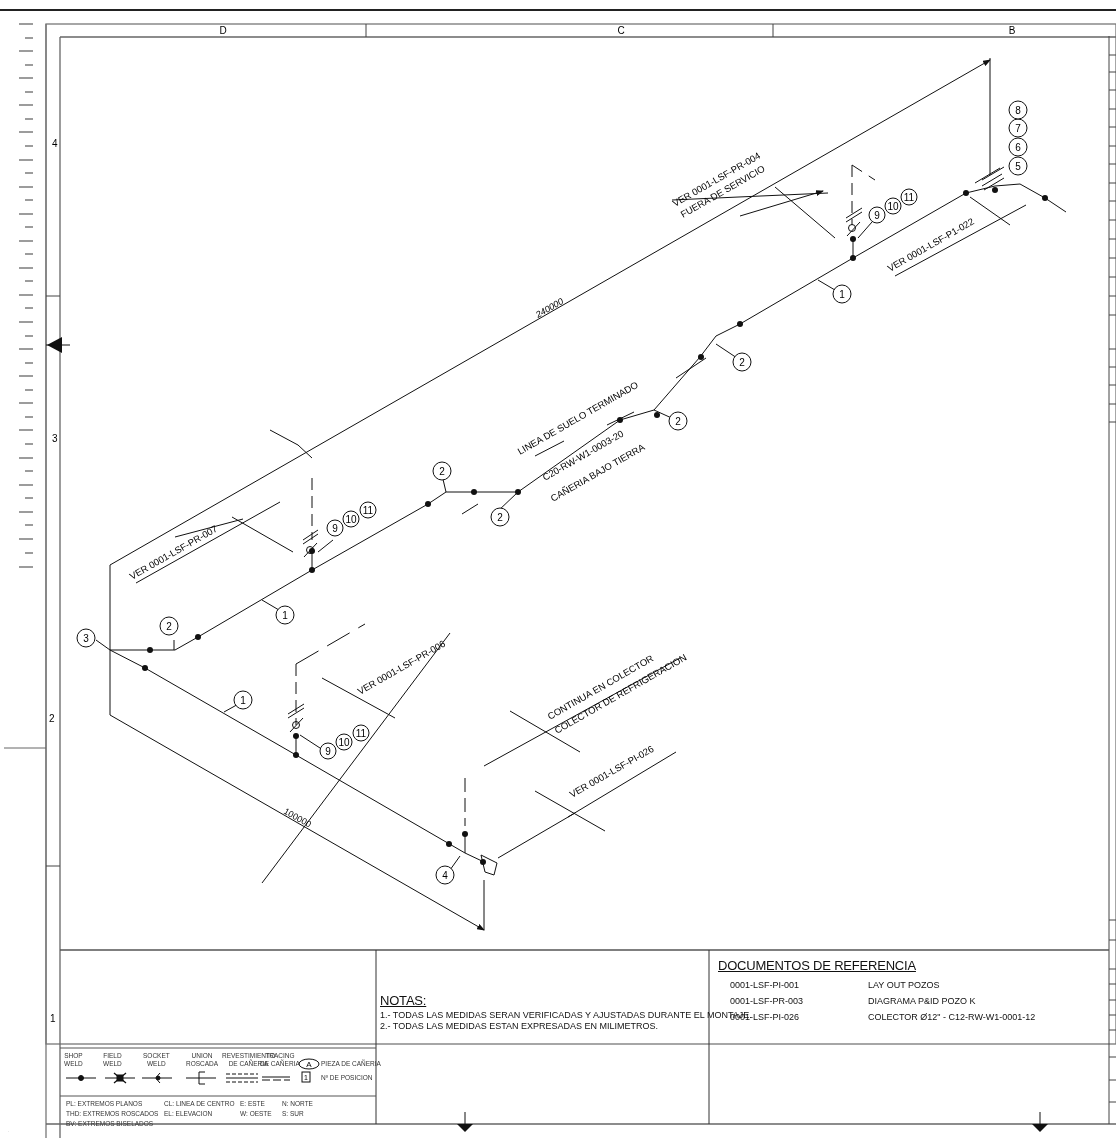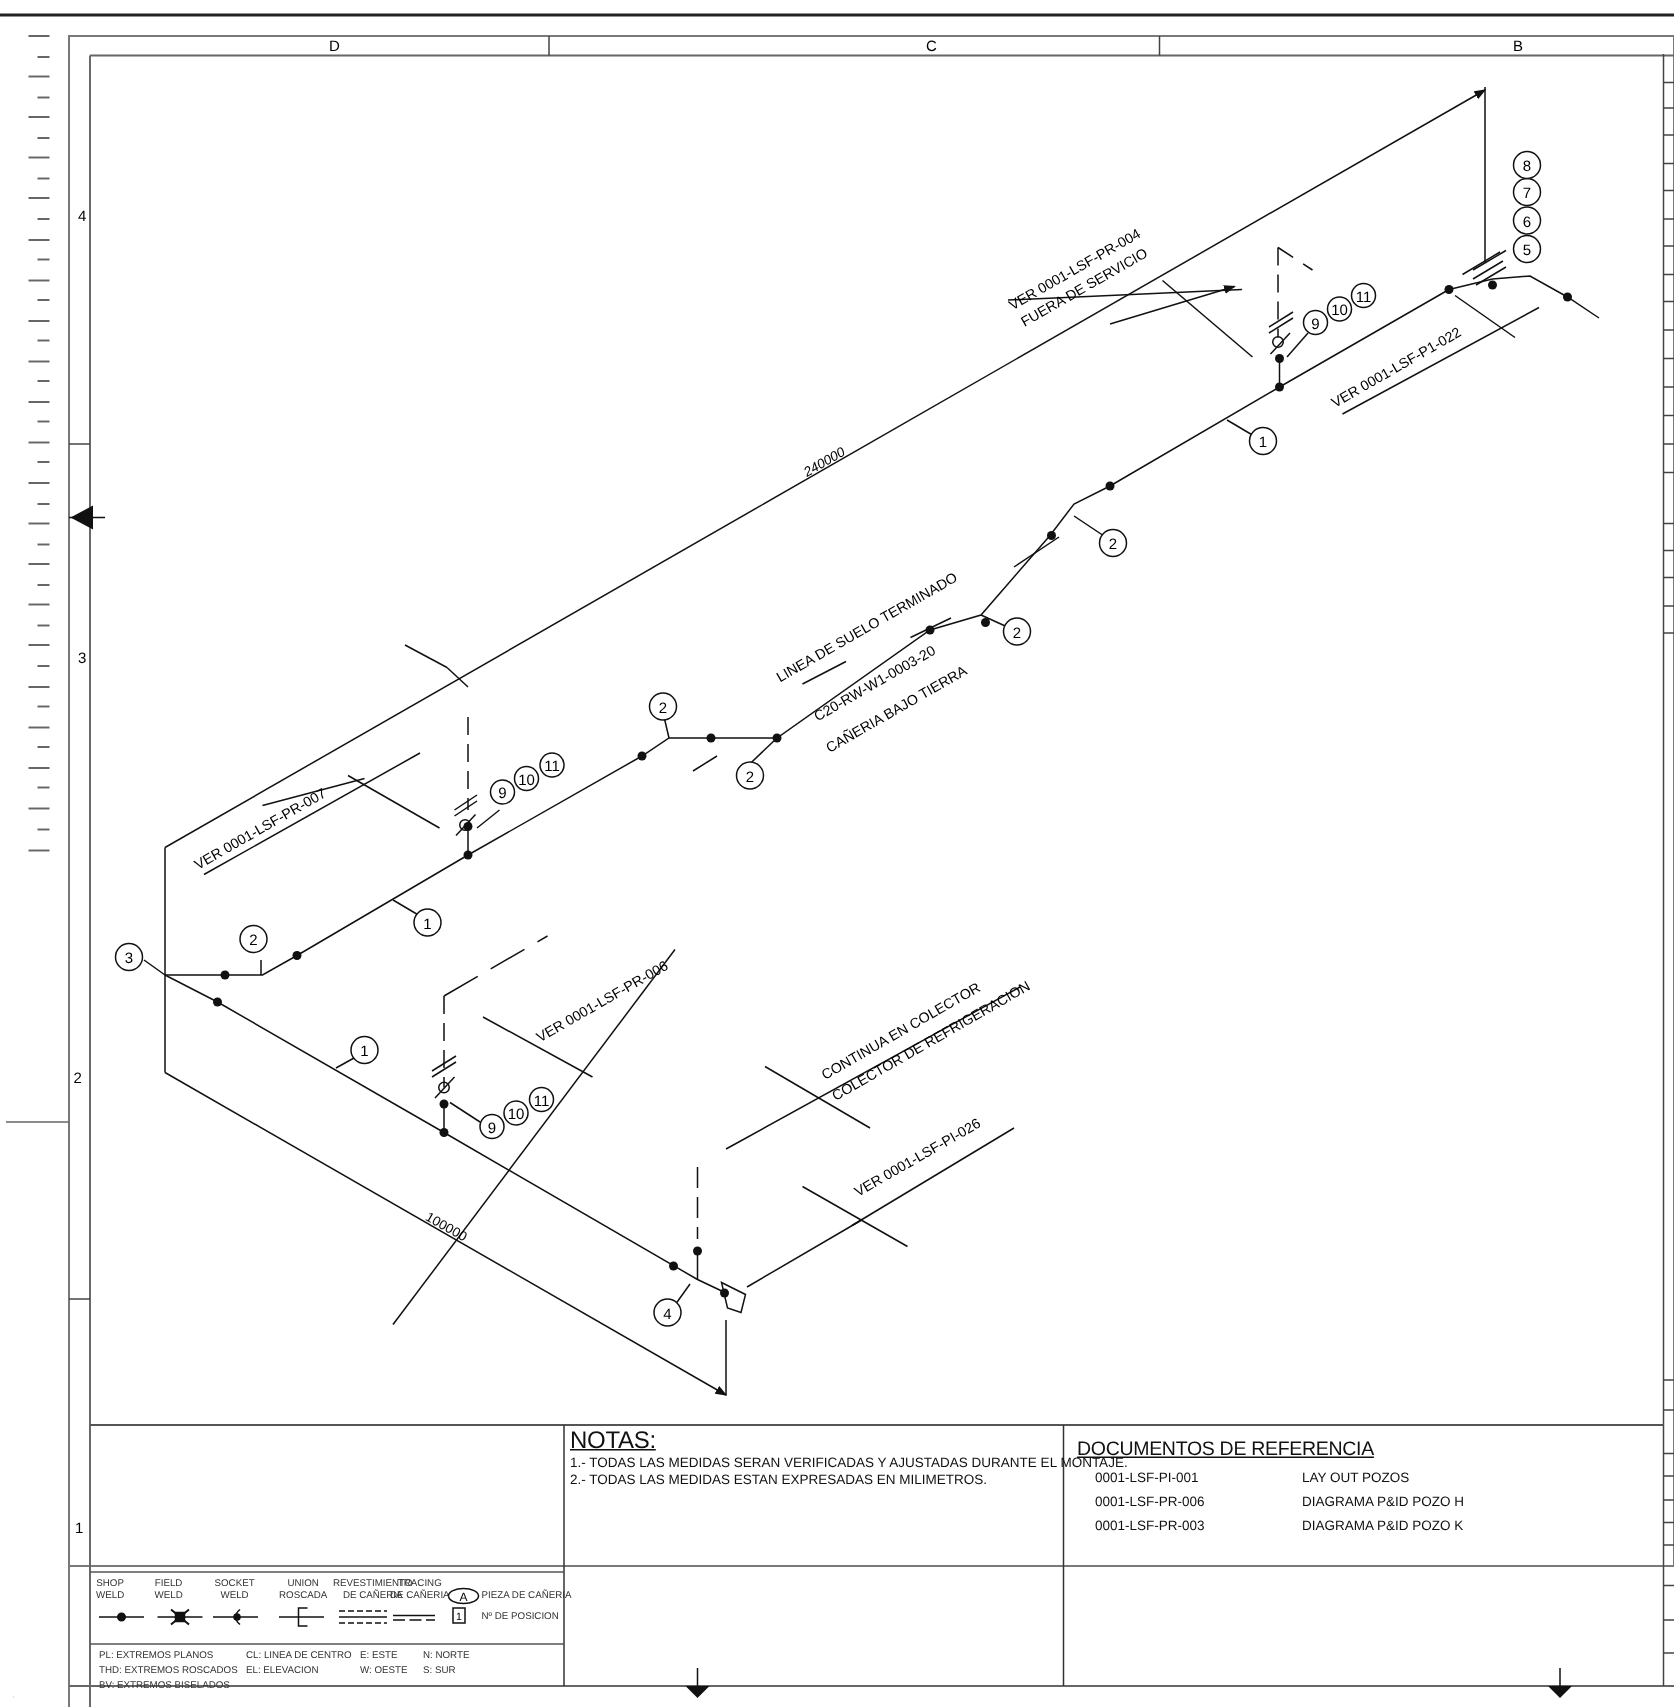--- a/index.html
+++ b/index.html
@@ -1,20 +1,20 @@
 <!DOCTYPE html>
 <html><head>
 <meta charset="utf-8">
 <style>
   html, body { margin: 0; padding: 0; background: #ffffff; }
   body { width: 1116px; height: 1138px; position: relative; overflow: hidden; font-family: "Liberation Sans", sans-serif; color: #111; }
   #sheet { position: absolute; left: 0; top: 0; width: 1116px; height: 1138px; }
   svg text { font-family: "Liberation Sans Narrow", "Liberation Sans", sans-serif; }
   .notes { position: absolute; left: 380px; top: 955px; width: 325px; font-size: 9px; line-height: 11px; }
-  .notes-title { font-size: 16px; text-decoration: underline; margin-bottom: 4px; letter-spacing: -0.2px; }
+  .notes-title { font-size: 13px; text-decoration: underline; margin-bottom: 4px; letter-spacing: -0.2px; margin-top: 40px; }
   .refs { position: absolute; left: 718px; top: 958px; width: 390px; font-size: 9px; }
   .refs-title { font-size: 13px; text-decoration: underline; margin-bottom: 4px; letter-spacing: -0.2px; }
   .ref-row { display: flex; height: 16px; align-items: center; }
   .ref-code { width: 138px; margin-left: 12px; }
   .note-line { white-space: nowrap; }
   .abbr { position: absolute; left: 66px; font-size: 6.5px; color: #333; white-space: nowrap; }
   .legend-lbl { position: absolute; font-size: 6.5px; color: #333; text-align: center; line-height: 8px; white-space: nowrap; }
 </style>
 </head>
 <body>
@@ -435,21 +435,21 @@
 </div>
 
 
 <div class="refs">
   <div class="refs-title">DOCUMENTOS DE REFERENCIA</div>
   <div class="ref-row">
         <span class="ref-code">0001-LSF-PI-001</span>
         <span>LAY OUT POZOS</span>
       </div>
   <div class="ref-row">
-        <span class="ref-code">0001-LSF-PR-006</span>
-        <span>DIAGRAMA P&amp;ID POZO H</span>
-      </div>
-  <div class="ref-row">
         <span class="ref-code">0001-LSF-PR-003</span>
         <span>DIAGRAMA P&amp;ID POZO K</span>
       </div>
+  <div class="ref-row">
+        <span class="ref-code">0001-LSF-PI-026</span>
+        <span>COLECTOR Ø12" - C12-RW-W1-0001-12</span>
+      </div>
 </div>
 </div>
 
 </body></html>

